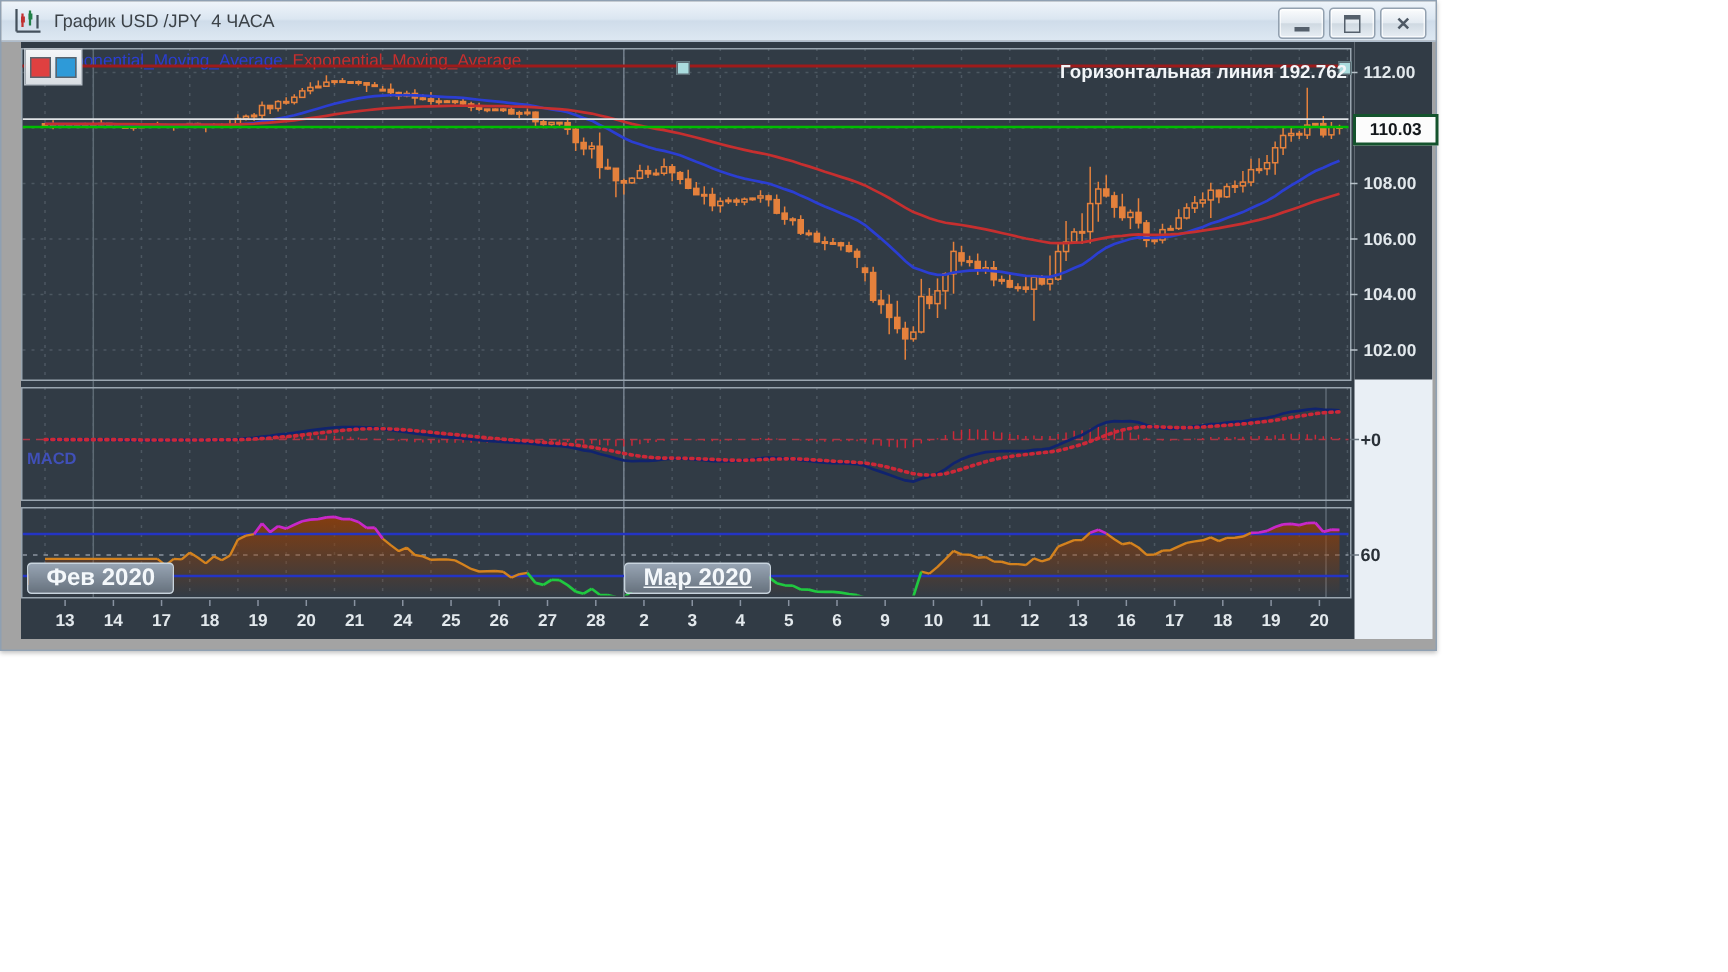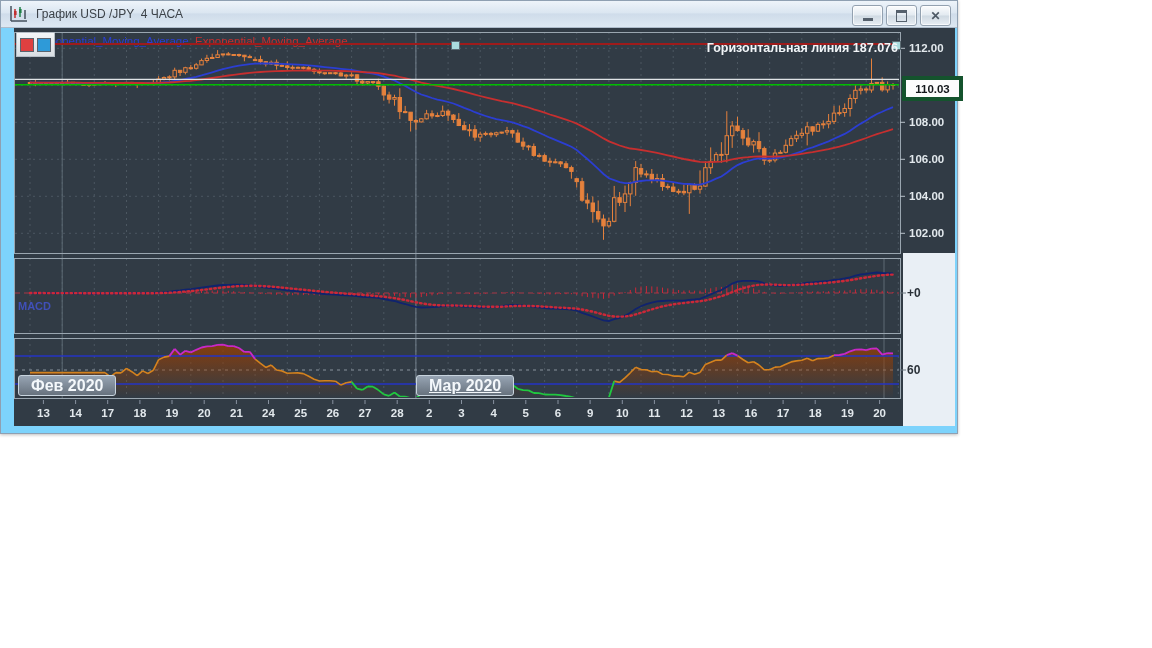--- a/index.html
+++ b/index.html
@@ -1,17 +1,17 @@
 <!DOCTYPE html>
 <html><head>
 <meta charset="utf-8">
 <style>
   html,body{margin:0;padding:0;background:#ffffff;font-family:"Liberation Sans",sans-serif;}
   .stage{position:relative;width:1152px;height:648px;background:#ffffff;overflow:hidden;}
-  .window{position:absolute;left:0;top:4;width:956px;height:432px;background:#7dd3fc;
+  .window{position:absolute;left:0;top:4;width:956px;height:432px;background:#a3a3a3;
           border:1px solid #8fa0b2;box-shadow:0 1px 3px rgba(0,0,0,.25);}
   .titlebar{position:absolute;left:0;top:0;width:100%;height:26px;
             background:linear-gradient(#eef4fa,#dbe6f1 45%,#cfdcea 50%,#dde8f2);
             border-bottom:1px solid #aebccb;display:flex;align-items:center;}
   .app-icon{width:20px;height:18px;margin-left:8px;}
   .title-text{margin-left:7px;font-size:12px;color:#3c4248;white-space:pre;}
   .winbtns{position:absolute;right:6px;top:4px;display:flex;gap:3px;}
   .winbtn{width:29px;height:19px;border:1px solid #93a1b0;border-radius:3px;
           background:linear-gradient(#fbfcfd,#e3eaf1 48%,#cfd9e2 52%,#e8eef4);
           display:flex;align-items:center;justify-content:center;box-shadow:inset 0 0 0 1px rgba(255,255,255,.7);}
@@ -23,21 +23,21 @@
   
   .legend-panel{position:absolute;left:2px;top:4px;width:37px;height:23px;z-index:6;
     background:linear-gradient(#f4f6f8,#d9dee3);border:1px solid #b6bec6;display:flex;align-items:center;justify-content:center;gap:3px;}
   .sq{width:12px;height:12px;border:1px solid #5a646e;}
   .legend-text{position:absolute;left:22px;top:7px;z-index:4;font-size:11.5px;white-space:pre;}
   .hline{position:absolute;left:1px;width:884px;height:2px;top:15px;z-index:5;}
   .handle{position:absolute;width:7px;height:7px;top:13px;z-index:7;border:1px solid #5c6c74;background:#aadcde;}
   .hline-label{position:absolute;right:57px;top:13px;z-index:8;font-size:12.5px;font-weight:bold;color:#f2f5f8;}
   .pane-label{position:absolute;left:4px;z-index:8;font-size:11px;font-weight:bold;margin-top:42px;}
   .price-tag{position:absolute;left:888px;top:48px;width:53px;height:17px;z-index:8;background:#fcfcfc;
-             border:4px solid #14532d;color:#14181c;font-size:11.5px;font-weight:bold;
+             border:2px solid #14532d;color:#14181c;font-size:11.5px;font-weight:bold;
              display:flex;align-items:center;justify-content:center;}
   .axis-side-label{position:absolute;left:893px;z-index:8;font-size:12px;font-weight:bold;color:#2a3138;}
   .month-box{position:absolute;top:347px;height:19px;z-index:9;padding:0 12px;
              background:linear-gradient(#97a4b3,#67727e);border:1px solid #c8d4de;border-radius:3px;
              color:#f4f8fb;font-size:16px;font-weight:bold;display:flex;align-items:center;}
 </style>
 </head>
 <body>
 
 <div class="stage">
@@ -728,21 +728,21 @@
       <div class="hline" style="background: rgb(158, 27, 27);"></div>
       <div class="handle" style="left:437px;"></div>
       <div class="handle" style="left:878px;"></div>
 
       <span class="legend-text"><span id="lg1" style="color: rgb(43, 62, 210);">Exponential_Moving_Average</span>  <span id="lg2" style="color: rgb(198, 47, 47);">Exponential_Moving_Average</span></span>
       <div class="legend-panel">
         <span class="sq" style="background:#df4040;"></span>
         <span class="sq" style="background:#2e9ad8;"></span>
       </div>
 
-      <div class="hline-label">Горизонтальная линия 187.076</div>
+      <div class="hline-label">Горизонтальная линия 192.762</div>
 
       <div class="pane-label" style="top:230px;color:#4050b8;">MACD</div>
       <div class="pane-label" style="top:311px;color:#ce6a1a;">RSI</div>
 
       <div class="price-tag">110.03</div>
       <div class="axis-side-label" style="top:258px;">+0</div>
       <div class="axis-side-label" style="top:335px;">60</div>
 
       <div class="month-box" style="left:4px;">Фев 2020</div>
       <div class="month-box" style="left:402px;text-decoration:underline;">Мар 2020</div>

